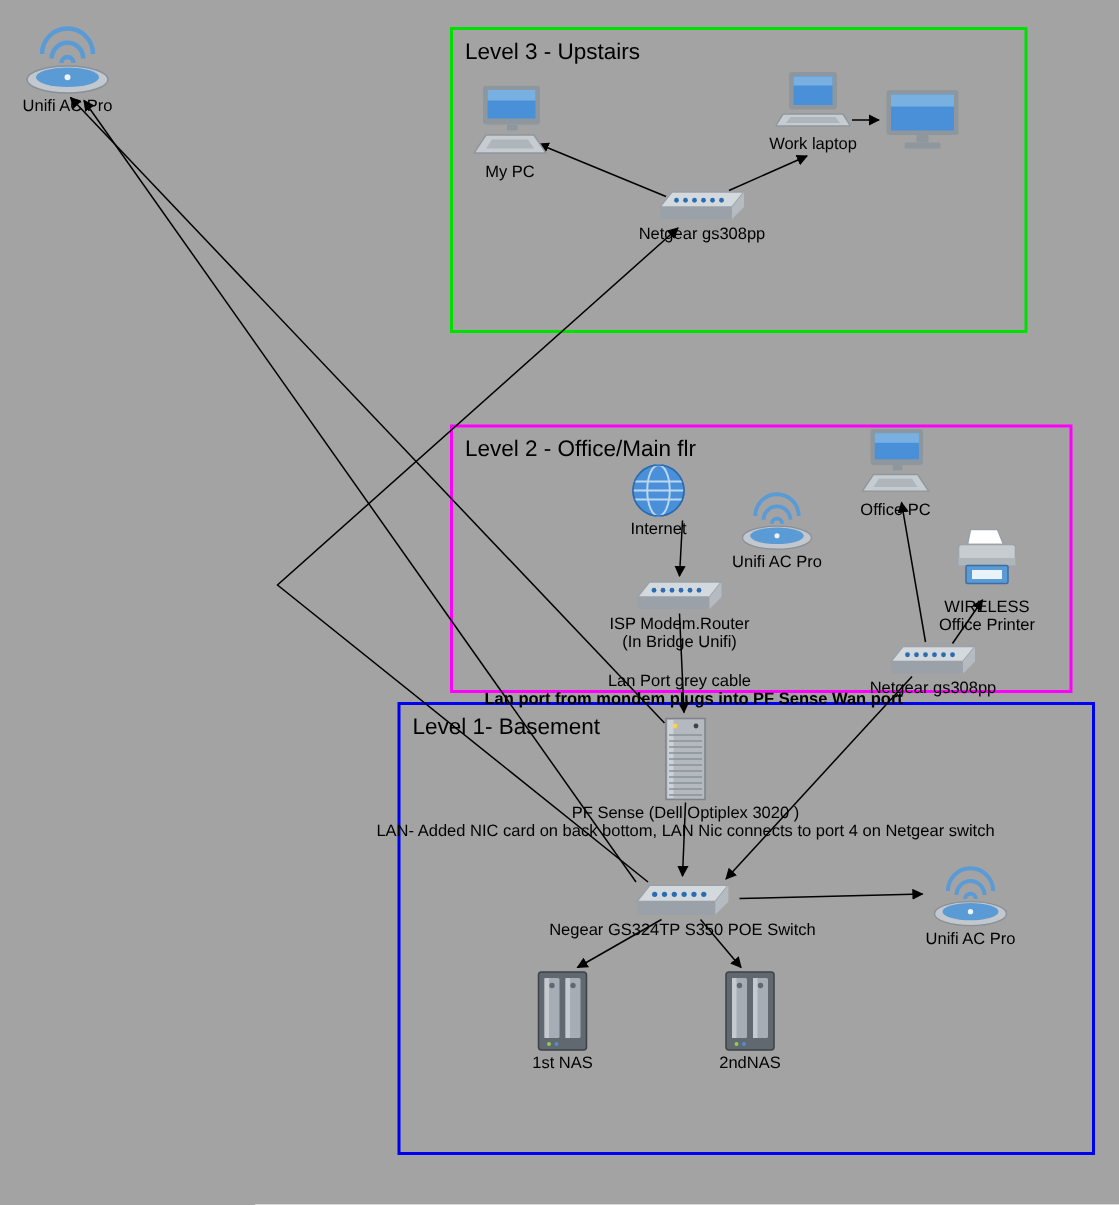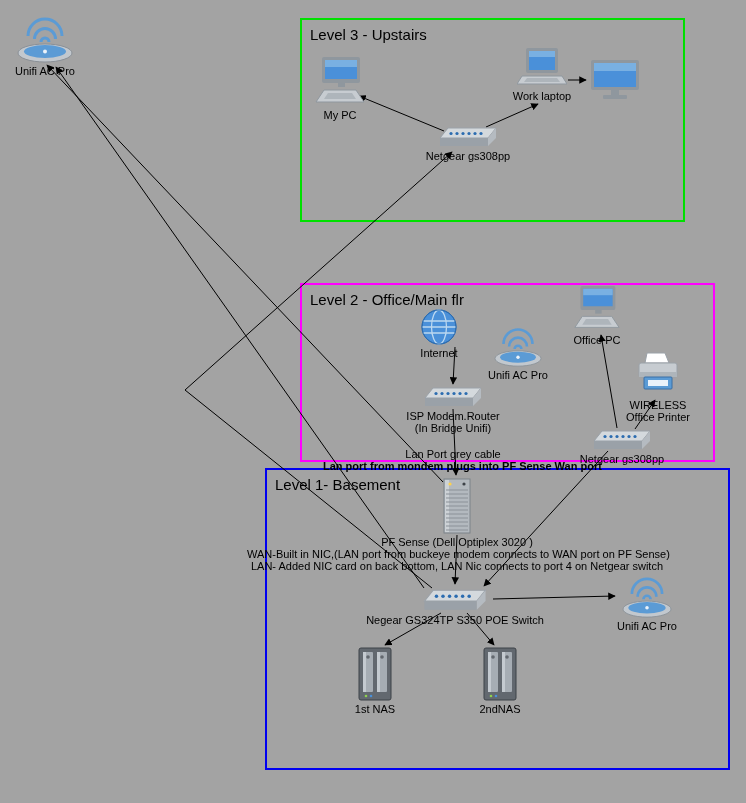--- a/index.html
+++ b/index.html
@@ -217,21 +217,20 @@
         <use href="#sym-switch"></use>
       </svg>
     <div class="label">Netgear gs308pp</div>
   </div>
 
   <div class="node" style="left:247px;top:478px;width:420px;">
     <svg width="28" height="56">
         <use href="#sym-server"></use>
       </svg>
     <div class="label">PF Sense (Dell Optiplex 3020 )</div>
-    <div class="note">WAN-Built in NIC,(LAN port from buckeye modem connects to WAN port on PF Sense)</div>
     <div class="note">LAN- Added NIC card on back bottom, LAN Nic connects to port 4 on Netgear switch</div>
   </div>
 
   <div class="node" style="left:355px;top:588px;width:200px;">
     <svg width="72" height="24">
         <use href="#sym-switch"></use>
       </svg>
     <div class="label">Negear GS324TP S350 POE Switch</div>
   </div>
 

